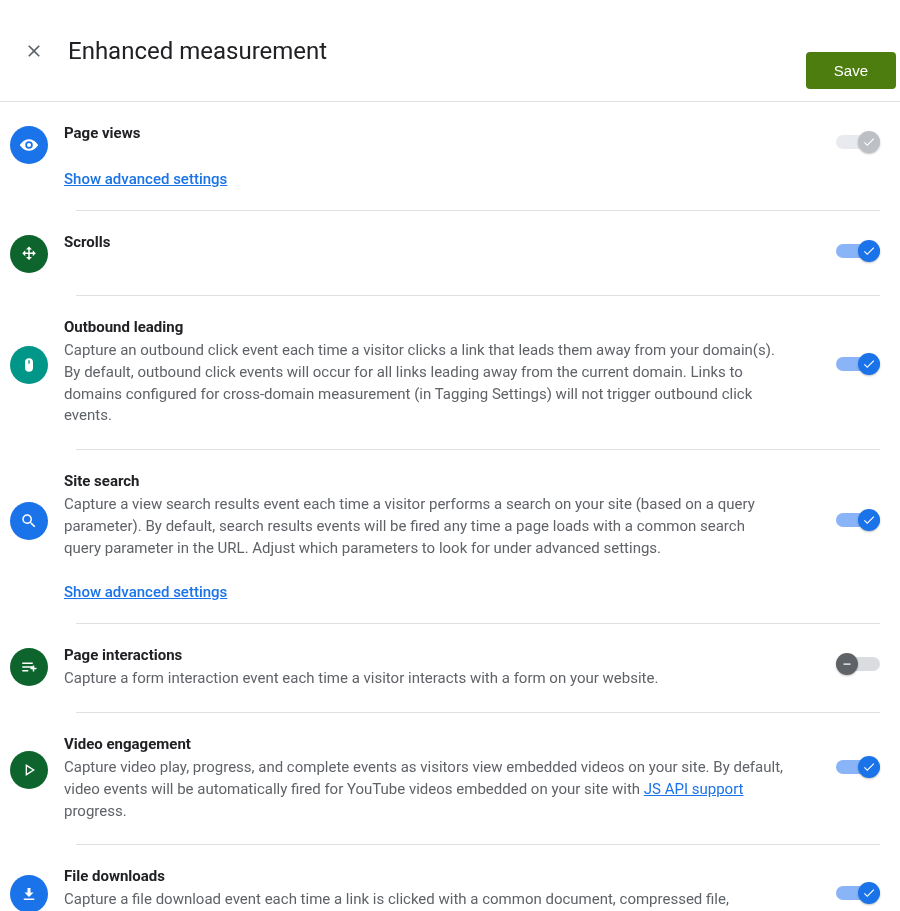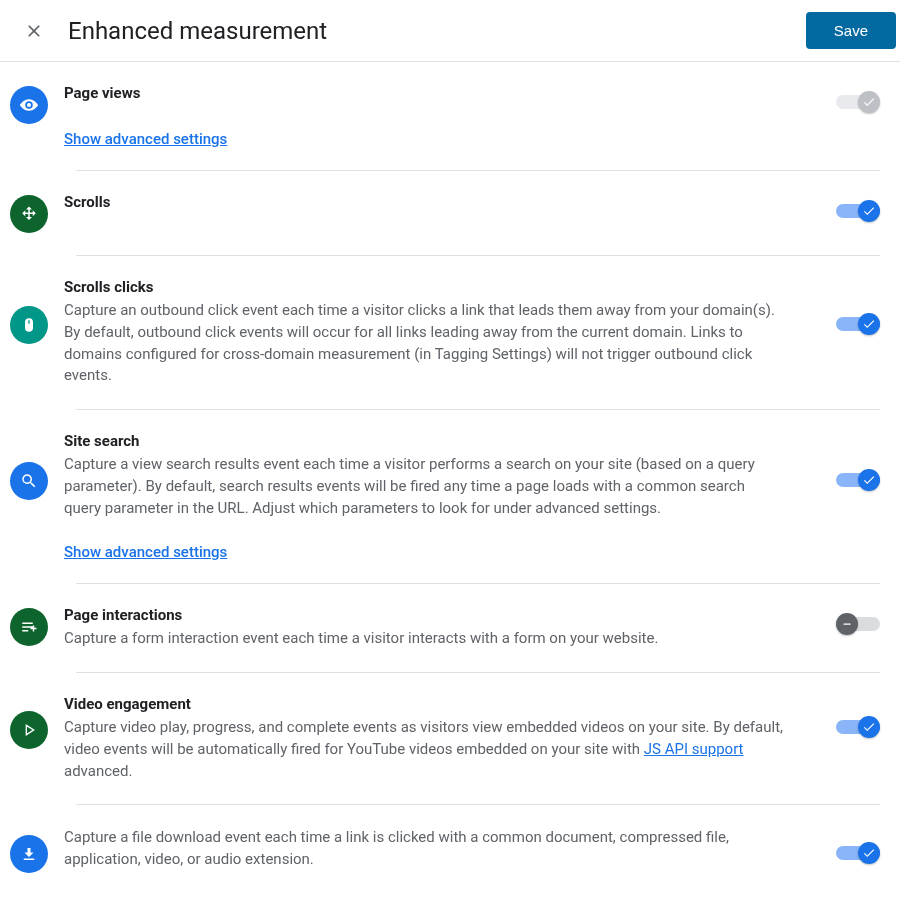--- a/index.html
+++ b/index.html
@@ -24,28 +24,29 @@
     color: #5f6368;
     flex-shrink: 0;
   }
   .header-title {
     font-size: 24px;
     font-weight: 400;
     color: #202124;
     flex: 1;
   }
   .save-btn {
-    background: #0369a1;
+    background: #4d7c0f;
     color: #fff;
     border: none;
     border-radius: 4px;
     padding: 10px 28px;
     font-size: 15px;
     font-weight: 500;
     cursor: pointer;
+    margin-top: 40px;
   }
   .list {
     padding: 0 20px 20px 10px;
   }
   .row {
     display: flex;
     align-items: flex-start;
     padding: 22px 0 22px 0;
     gap: 16px;
   }
@@ -184,21 +185,21 @@
 
   <div class="divider"></div>
 
   <div class="row">
     <div class="icon-circle ic-teal" style="margin-top:28px;">
       <svg width="16" height="16" viewBox="0 0 24 24">
           <path fill="#fff" d="M12 2a6 6 0 0 0-6 6v8a6 6 0 0 0 12 0V8a6 6 0 0 0-6-6zm-1 3h2v5h-2z"></path>
         </svg>
     </div>
     <div class="content">
-      <div class="section-title">Scrolls clicks</div>
+      <div class="section-title">Outbound leading</div>
       <div class="section-desc">Capture an outbound click event each time a visitor clicks a link that leads them away from your domain(s). By default, outbound click events will occur for all links leading away from the current domain. Links to domains configured for cross-domain measurement (in Tagging Settings) will not trigger outbound click events.</div>
     </div>
     <div class="toggle on" style="margin-top:34px;">
       <div class="track"></div>
       <div class="knob">
           <svg width="14" height="14" viewBox="0 0 24 24">
             <path fill="#fff" d="M9 16.17 4.83 12 3.41 13.41 9 19l12-12-1.41-1.41z"></path>
           </svg>
         </div>
     </div>
@@ -253,21 +254,21 @@
 
   <div class="row">
     <div class="icon-circle ic-green" style="margin-top:16px;">
       <svg width="16" height="16" viewBox="0 0 24 24">
           <path fill="none" stroke="#fff" stroke-width="2" d="M8 5v14l11-7z"></path>
         </svg>
     </div>
     <div class="content">
       <div class="section-title">Video engagement</div>
       <div class="section-desc">
-        <span>Capture video play, progress, and complete events as visitors view embedded videos on your site. By default, video events will be automatically fired for YouTube videos embedded on your site with </span><a>JS API support</a><span> advanced.</span>
+        <span>Capture video play, progress, and complete events as visitors view embedded videos on your site. By default, video events will be automatically fired for YouTube videos embedded on your site with </span><a>JS API support</a><span> progress.</span>
       </div>
     </div>
     <div class="toggle on" style="margin-top:20px;">
       <div class="track"></div>
       <div class="knob">
           <svg width="14" height="14" viewBox="0 0 24 24">
             <path fill="#fff" d="M9 16.17 4.83 12 3.41 13.41 9 19l12-12-1.41-1.41z"></path>
           </svg>
         </div>
     </div>
@@ -275,20 +276,21 @@
 
   <div class="divider"></div>
 
   <div class="row">
     <div class="icon-circle ic-blue" style="margin-top:8px;">
       <svg width="18" height="18" viewBox="0 0 24 24">
           <path fill="#fff" d="M19 18H5v2h14zm-7-2 6-6h-4V4h-4v6H6z"></path>
         </svg>
     </div>
     <div class="content">
+      <div class="section-title">File downloads</div>
       <div class="section-desc">Capture a file download event each time a link is clicked with a common document, compressed file, application, video, or audio extension.</div>
     </div>
     <div class="toggle on" style="margin-top:14px;">
       <div class="track"></div>
       <div class="knob">
           <svg width="14" height="14" viewBox="0 0 24 24">
             <path fill="#fff" d="M9 16.17 4.83 12 3.41 13.41 9 19l12-12-1.41-1.41z"></path>
           </svg>
         </div>
     </div>

